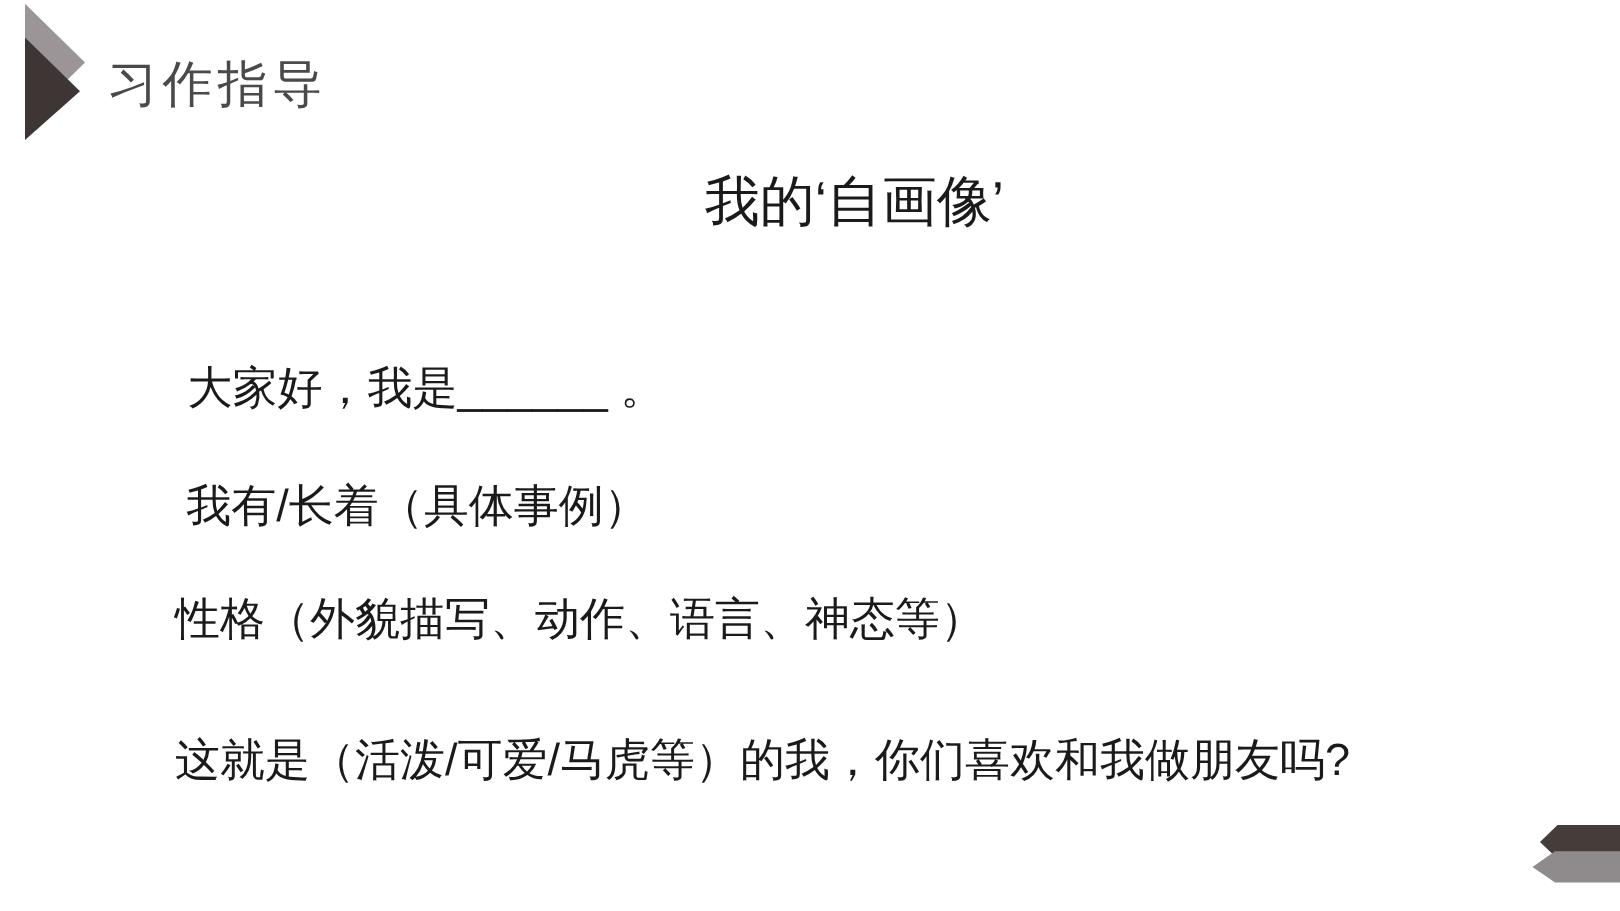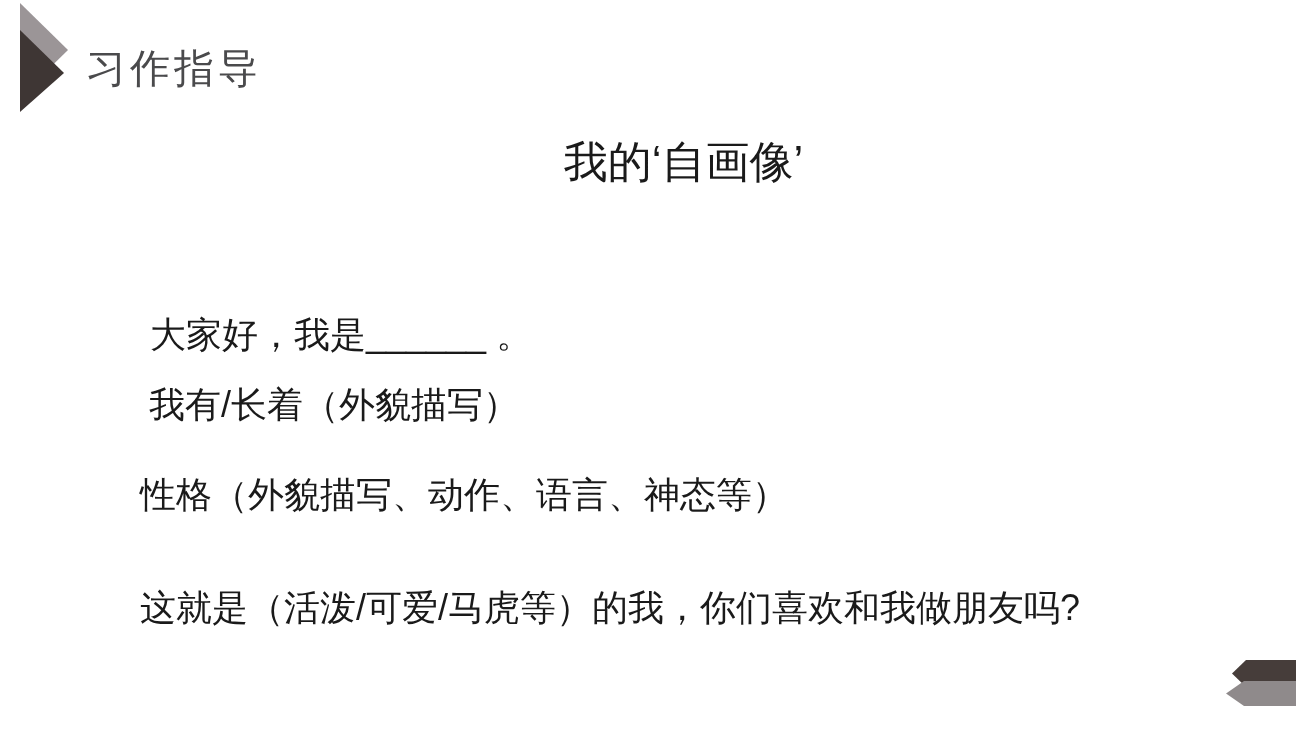--- a/index.html
+++ b/index.html
@@ -49,21 +49,21 @@
     white-space: nowrap;
     padding-left: 47px;
   }
   .body-line {
     position: absolute;
     font-size: 36px;
     line-height: 1.2;
     color: var(--body-text, #1a1a1a);
     white-space: nowrap;
   }
-  .line1 { left: 130px; top: 313px; text-align: center; }
+  .line1 { left: 130px; top: 288px; text-align: center; }
   .line2 { left: 129px; top: 383px; }
   .line3 { left: 120px; top: 473px; }
   .line4 { left: 120px; top: 586px; text-align: center; }
   .blank {
     letter-spacing: 0;
     color: var(--body-text, #1a1a1a);
   }
   .deco-bottom-right {
     position: absolute;
     right: 0;
@@ -83,21 +83,21 @@
     <polygon class="tri-gray" points="0,3 48,50 0,97"></polygon>
     <polygon class="tri-dark" points="0,30 44,73 0,112"></polygon>
   </svg>
 
   <div class="header-label">习作指导</div>
 
   <h1 class="slide-title">我的‘自画像’</h1>
 
   <div class="body-line line1"><span>大家好，我是</span><span class="blank">______</span><span> 。</span></div>
 
-  <div class="body-line line2">我有/长着（外貌描写）</div>
+  <div class="body-line line2">我有/长着（具体事例）</div>
 
   <div class="body-line line3">性格（外貌描写、动作、语言、神态等）</div>
 
   <div class="body-line line4">这就是（活泼/可爱/马虎等）的我，你们喜欢和我做朋友吗?</div>
 
   <svg class="deco-bottom-right" viewBox="0 0 80 56" aria-hidden="true">
     <polygon class="arrow-dark" points="80,4 26,4 12,17.5 26,31 80,31"></polygon>
     <polygon class="arrow-gray" points="80,25 24,25 6,37.5 24,50 80,50"></polygon>
   </svg>
 

